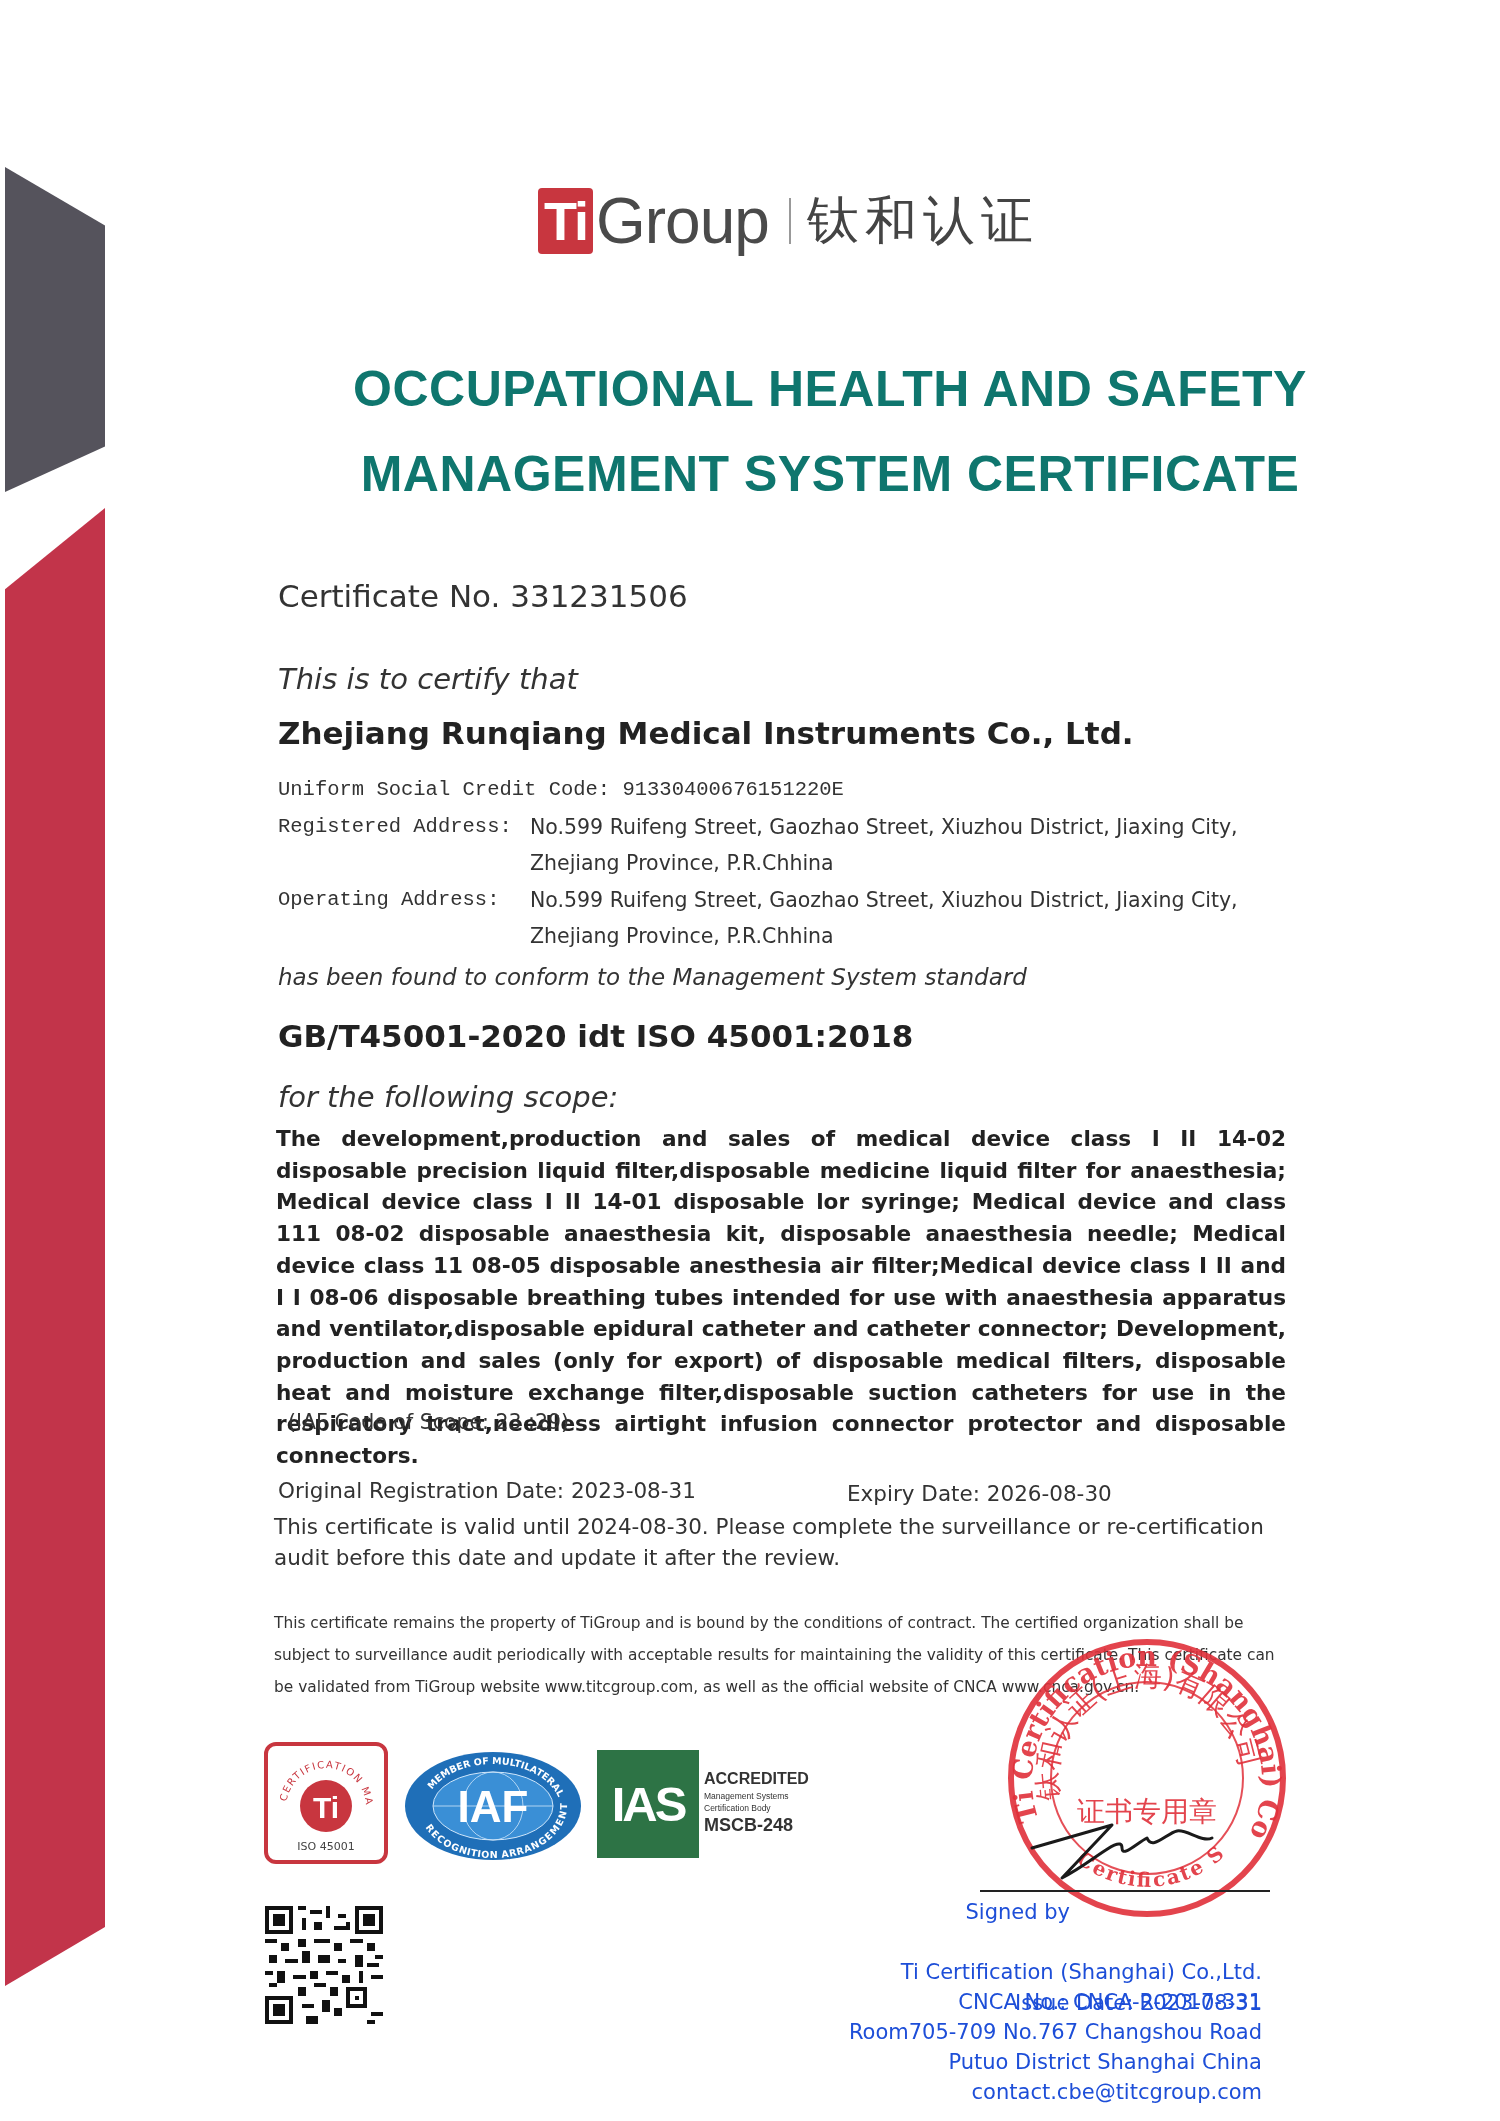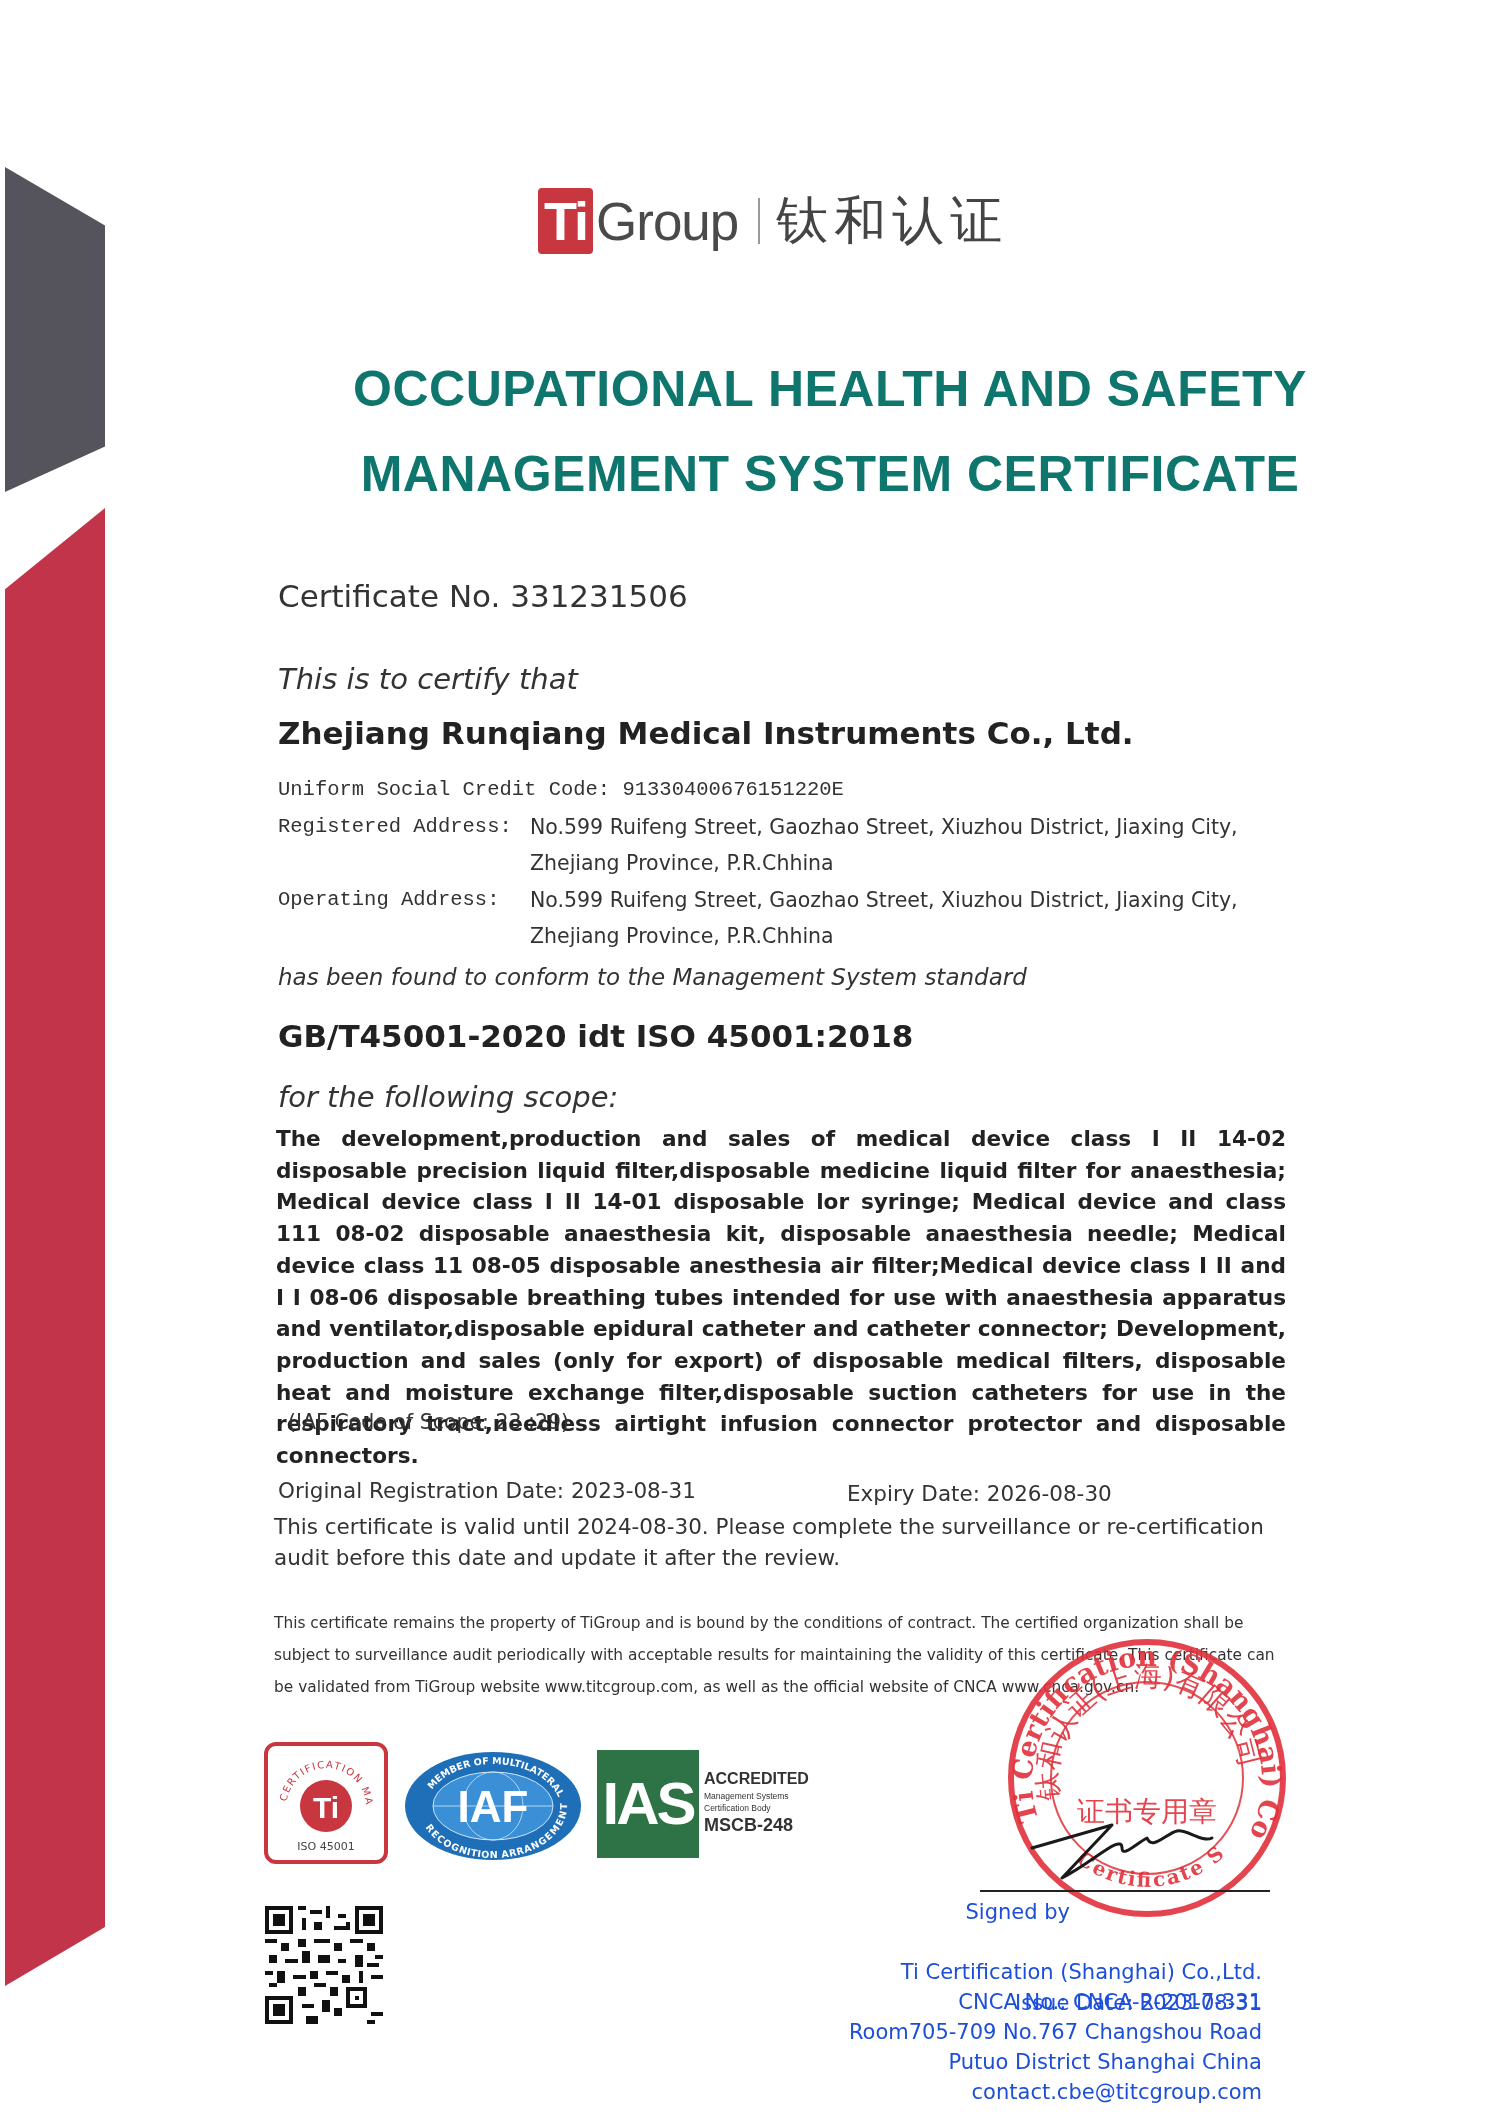--- a/index.html
+++ b/index.html
@@ -4,21 +4,21 @@
 <style>
   html,body{margin:0;padding:0;background:#ffffff;}
   body{width:1500px;height:2121px;position:relative;overflow:hidden;font-family:"DejaVu Sans","Liberation Sans",sans-serif;color:#222;}
   .abs{position:absolute;}
   
   .stripe-gray{left:5px;top:167px;width:100px;height:325px;background:#55535c;clip-path:polygon(0 0,100% 18%,100% 86%,0 100%);}
   .stripe-red{left:5px;top:508px;width:100px;height:1478px;background:#c2344a;clip-path:polygon(0 5.5%,100% 0,100% 96%,0 100%);}
   
   .logo{left:538px;top:188px;height:66px;display:flex;align-items:center;}
   .logo-ti{background:#c8363f;color:#fff;font-weight:bold;font-size:54px;line-height:66px;height:66px;padding:0 6px;border-radius:4px;font-family:"Liberation Sans",sans-serif;letter-spacing:-2px;}
-  .logo-group{color:#4a4a4a;font-size:53px;font-family:"Liberation Sans",sans-serif;margin-left:3px;letter-spacing:-1px;}
+  .logo-group{color:#4a4a4a;font-size:64px;font-family:"Liberation Sans",sans-serif;margin-left:3px;letter-spacing:-1px;}
   .logo-sep{width:2px;height:46px;background:#999;margin:0 16px 0 20px;}
   .logo-cn{color:#444;font-size:52px;letter-spacing:6px;font-family:"DejaVu Sans",sans-serif;}
   
   .title{left:300px;width:1060px;text-align:center;font-weight:bold;font-size:50px;color:#0f766e;letter-spacing:0.5px;font-family:"Liberation Sans",sans-serif;}
   .t1{top:360px;}
   .t2{top:445px;}
   .txt{left:278px;font-family:"DejaVu Sans",sans-serif;}
   .certno{top:578px;font-size:31px;color:#333;}
   .ital{font-style:italic;color:#333;}
   .certify{top:662px;font-size:29px;}
@@ -30,21 +30,21 @@
   .standard{top:1018px;font-size:31px;font-weight:bold;}
   .scope-h{top:1080px;font-size:29px;}
   .scope{left:276px;top:1123px;width:1010px;font-size:21.6px;font-weight:bold;line-height:31.7px;text-align:justify;color:#222;}
   .iaf{left:288px;top:1410px;font-size:20.5px;color:#333;}
   .dates{top:1478px;font-size:21.5px;color:#333;}
   .valid{left:274px;top:1511px;width:1020px;font-size:21.5px;line-height:31px;color:#333;}
   .fine{left:274px;top:1607px;width:1020px;font-size:15.4px;line-height:32px;color:#333;}
   
   .mark{left:264px;top:1742px;width:124px;height:122px;border:4px solid #c8363f;border-radius:12px;box-sizing:border-box;}
   .iaf-logo{left:403px;top:1750px;width:180px;height:112px;}
-  .ias-box{left:597px;top:1750px;width:102px;height:108px;background:#2d7345;color:#fff;font-weight:bold;font-size:60px;line-height:108px;text-align:center;font-family:"Liberation Sans",sans-serif;letter-spacing:-3px;}
+  .ias-box{left:597px;top:1750px;width:102px;height:108px;background:#2d7345;color:#fff;font-weight:bold;font-size:49px;line-height:108px;text-align:center;font-family:"Liberation Sans",sans-serif;letter-spacing:-3px;}
   .ias-text{left:704px;top:1770px;color:#333;font-family:"Liberation Sans",sans-serif;}
   .qr{left:265px;top:1906px;width:118px;height:118px;}
   
   .seal{left:1002px;top:1633px;width:290px;height:290px;}
   .sig-line{left:980px;top:1890px;width:290px;height:2px;background:#222;}
   .signer{right:238px;text-align:right;font-size:21px;color:#1d4ed8;line-height:30px;}
 </style>
 </head>
 <body>
 

